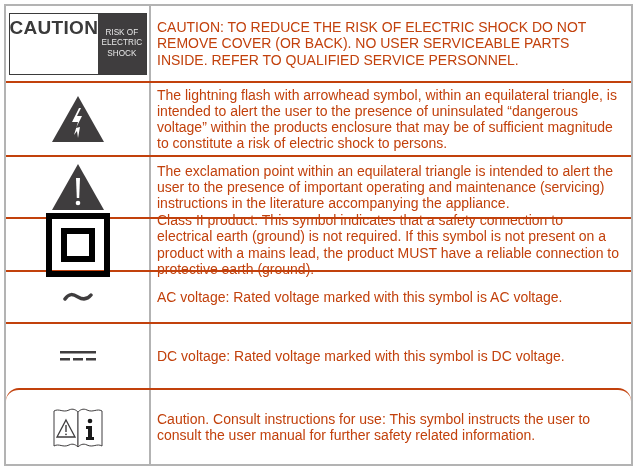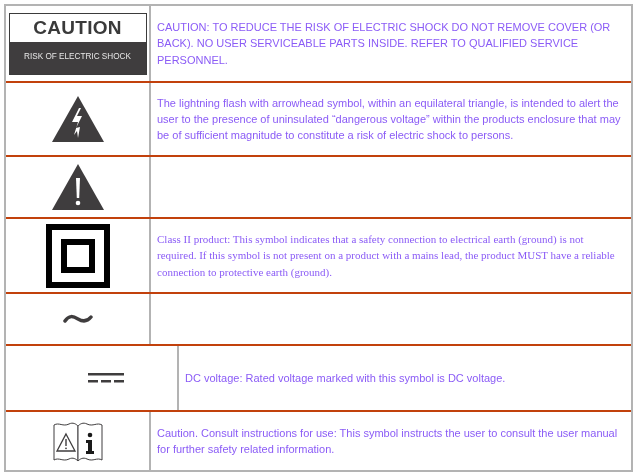--- a/index.html
+++ b/index.html
@@ -1,24 +1,24 @@
 <!DOCTYPE html>
 <html><head>
 <meta charset="utf-8">
 <style>
   html, body { margin:0; padding:0; background:#ffffff; }
   body { width:640px; height:475px; position:relative; overflow:hidden; font-family:"Liberation Sans", sans-serif; color:#3a3a3a; }
   .table { position:absolute; left:4px; top:4px; width:629px; border:2px solid #b3b3b3; box-sizing:border-box; }
   .row { display:flex; border-top:2px solid #c2410c; box-sizing:border-box; }
   .row:first-child { border-top:none; }
   .sym { width:145px; border-right:2px solid #b3b3b3; box-sizing:border-box; display:flex; align-items:center; justify-content:center; flex-shrink:0; }
-  .txt { flex:1; padding:0 10px 0 6px; display:flex; align-items:center; font-size:11px; line-height:16.2px; color:#8b5cf6; }
+  .txt { flex:1; padding:0 10px 0 6px; display:flex; align-items:center; font-size:14px; line-height:16.2px; color:#c2410c; }
   .txt span { display:block; }
 
-  .caution-label { width:138px; height:62px; border:1px solid #3b3b3b; box-sizing:border-box; display:flex; flex-direction:column; }
+  .caution-label { width:138px; height:62px; border:1px solid #3b3b3b; box-sizing:border-box; display:flex; flex-direction:row; }
   .caution-top { height:28px; background:#fff; display:flex; align-items:center; justify-content:center; font-weight:bold; font-size:19px; color:#3a3a3a; letter-spacing:0.3px; }
   .caution-bot { flex:1; background:#3f3d3e; color:#e8e8e8; font-size:8.2px; line-height:10.5px; text-align:center; display:flex; flex-direction:column; justify-content:center; }
 </style>
 </head>
 <body>
 
 <div class="table">
 
   <div class="row" style="height:75px;">
     <div class="sym">
@@ -47,57 +47,63 @@
   </div>
 
   <div class="row" style="height:62px;">
     <div class="sym">
       <svg width="54" height="48" viewBox="0 0 54 48">
         <polygon points="27,1 53,47 1,47" fill="#3f3d3e"></polygon>
         <polygon points="25,15 29,15 28.2,35 25.8,35" fill="#ffffff"></polygon>
         <circle cx="27" cy="40" r="2.3" fill="#ffffff"></circle>
       </svg>
     </div>
+    <div class="txt">
+      <span>The exclamation point within an equilateral triangle is intended to alert the user to the presence of important operating and maintenance (servicing) instructions in the literature accompanying the appliance.</span>
+    </div>
   </div>
 
-  <div class="row" style="height:75px;font-family:Liberation Serif, serif;">
+  <div class="row" style="height:53px;">
     <div class="sym">
       <svg width="64" height="64" viewBox="0 0 64 64">
         <rect x="3" y="3" width="58" height="58" fill="none" stroke="#000000" stroke-width="6"></rect>
         <rect x="18" y="18" width="28" height="28" fill="none" stroke="#000000" stroke-width="6"></rect>
       </svg>
     </div>
     <div class="txt">
       <span>Class II product: This symbol indicates that a safety connection to electrical earth (ground) is not required. If this symbol is not present on a product with a mains lead, the product MUST have a reliable connection to protective earth (ground).</span>
     </div>
   </div>
 
   <div class="row" style="height:52px;">
     <div class="sym">
       <svg width="30" height="12" viewBox="0 0 30 12">
         <path d="M2,8 C6,2 10,3 15,6 C20,9 24,9 28,4" fill="none" stroke="#3f3d3e" stroke-width="3.5" stroke-linecap="round"></path>
       </svg>
     </div>
+    <div class="txt">
+      <span>AC voltage: Rated voltage marked with this symbol is AC voltage.</span>
+    </div>
   </div>
 
-  <div class="row" style="height:66px;padding-left:28px;">
+  <div class="row" style="height:66px;">
     <div class="sym">
       <svg width="36" height="12" viewBox="0 0 36 12">
         <rect x="0" y="1" width="36" height="2.5" fill="#3f3d3e"></rect>
         <rect x="0" y="8" width="10" height="2.5" fill="#3f3d3e"></rect>
         <rect x="13" y="8" width="10" height="2.5" fill="#3f3d3e"></rect>
         <rect x="26" y="8" width="10" height="2.5" fill="#3f3d3e"></rect>
       </svg>
     </div>
     <div class="txt">
       <span>DC voltage: Rated voltage marked with this symbol is DC voltage.</span>
     </div>
   </div>
 
-  <div class="row" style="height:60px;">
+  <div class="row" style="height:76px;border-radius:13px;">
     <div class="sym">
       <svg width="50" height="42" viewBox="0 0 50 42">
         <path d="M1,5 C6,2 10,7 16,4 C20,2 23,4 25,6 L25,41 C23,39 20,37 16,39 C10,42 6,37 1,40 Z" fill="#fff" stroke="#3f3d3e" stroke-width="1"></path>
         <path d="M25,6 C27,4 30,2 34,4 C40,7 44,2 49,5 L49,40 C44,37 40,42 34,39 C30,37 27,39 25,41 Z" fill="#fff" stroke="#3f3d3e" stroke-width="1"></path>
         <polygon points="13,14 22,31 4,31" fill="none" stroke="#3f3d3e" stroke-width="1.3"></polygon>
         <rect x="12.3" y="19" width="1.4" height="7" fill="#3f3d3e"></rect>
         <circle cx="13" cy="28.3" r="0.9" fill="#3f3d3e"></circle>
         <circle cx="37" cy="15" r="2.3" fill="#1a1a1a"></circle>
         <path d="M33,20 L39,20 L39,31 L41,31 L41,34 L33,34 L33,31 L35,31 L35,23 L33,23 Z" fill="#1a1a1a"></path>
       </svg>

